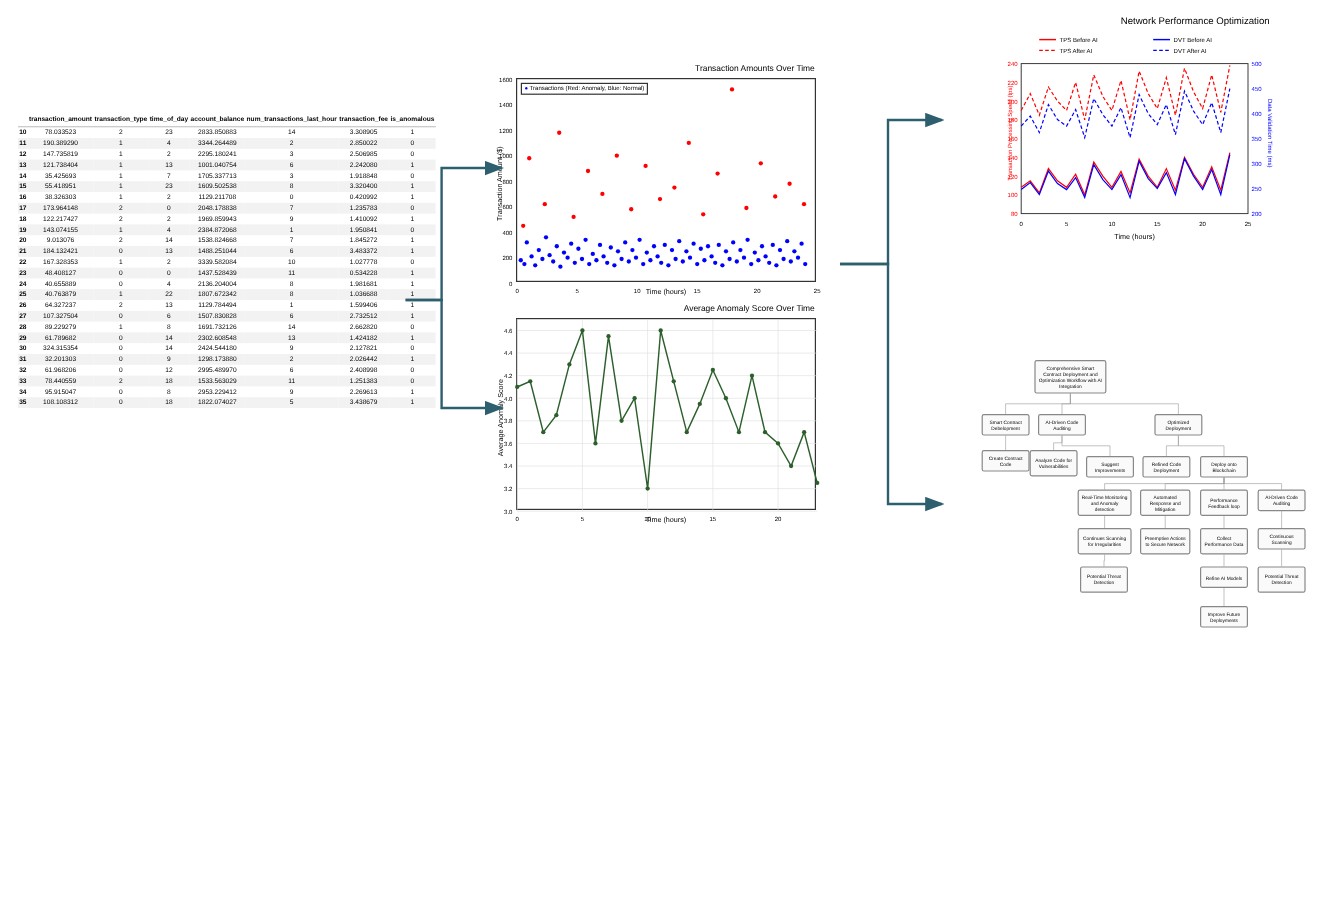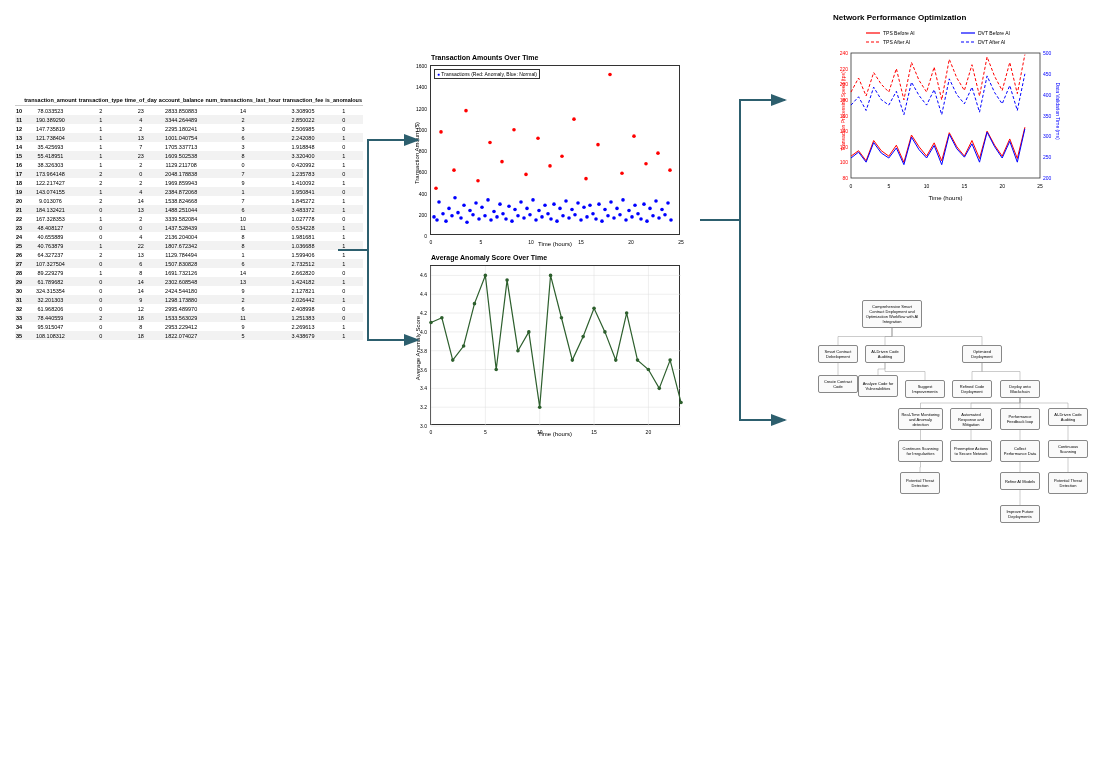--- a/index.html
+++ b/index.html
@@ -5,21 +5,21 @@
 * { box-sizing: border-box; margin: 0; padding: 0; }
 body { font-family: Arial, sans-serif; background: #fff; width: 1100px; height: 770px; position: relative; overflow: hidden; font-size: 6px; }
 .panel { position: absolute; }
 .table-panel { left: 15px; top: 95px; width: 320px; }
 table { border-collapse: collapse; width: 100%; font-size: 5.5px; }
 th { font-weight: bold; padding: 2px 1px; text-align: center; border-bottom: 0.5px solid #ccc; }
 td { padding: 1.5px 1px; text-align: center; }
 tr:nth-child(even) td { background: #f2f2f2; }
 td:first-child { font-weight: bold; }
 .chart { position: absolute; border: 1px solid #333; background: #fff; }
-.chart-title { position: absolute; width: 100%; text-align: left; font-size: 7px; top: -12px; font-weight: bold; }
+.chart-title { position: absolute; width: 100%; text-align: right; font-size: 7px; top: -12px; }
 .axis-label { position: absolute; font-size: 6px; }
 .scatter-chart { left: 430px; top: 65px; width: 250px; height: 170px; }
 .line-chart { left: 430px; top: 265px; width: 250px; height: 160px; }
 .dual-chart { left: 833px; top: 25px; width: 225px; height: 165px; }
 .flow-panel { left: 790px; top: 300px; width: 300px; height: 240px; }
 .arrow-line { stroke: #2d5f6e; stroke-width: 2; fill: none; }
 .arrow-head { fill: #2d5f6e; }
 .node { position: absolute; border: 1px solid #888; background: #fafafa; font-size: 4px; text-align: center; padding: 2px; display: flex; align-items: center; justify-content: center; border-radius: 2px; }
 .flow-line { stroke: #999; stroke-width: 0.5; fill: none; }
 </style>

